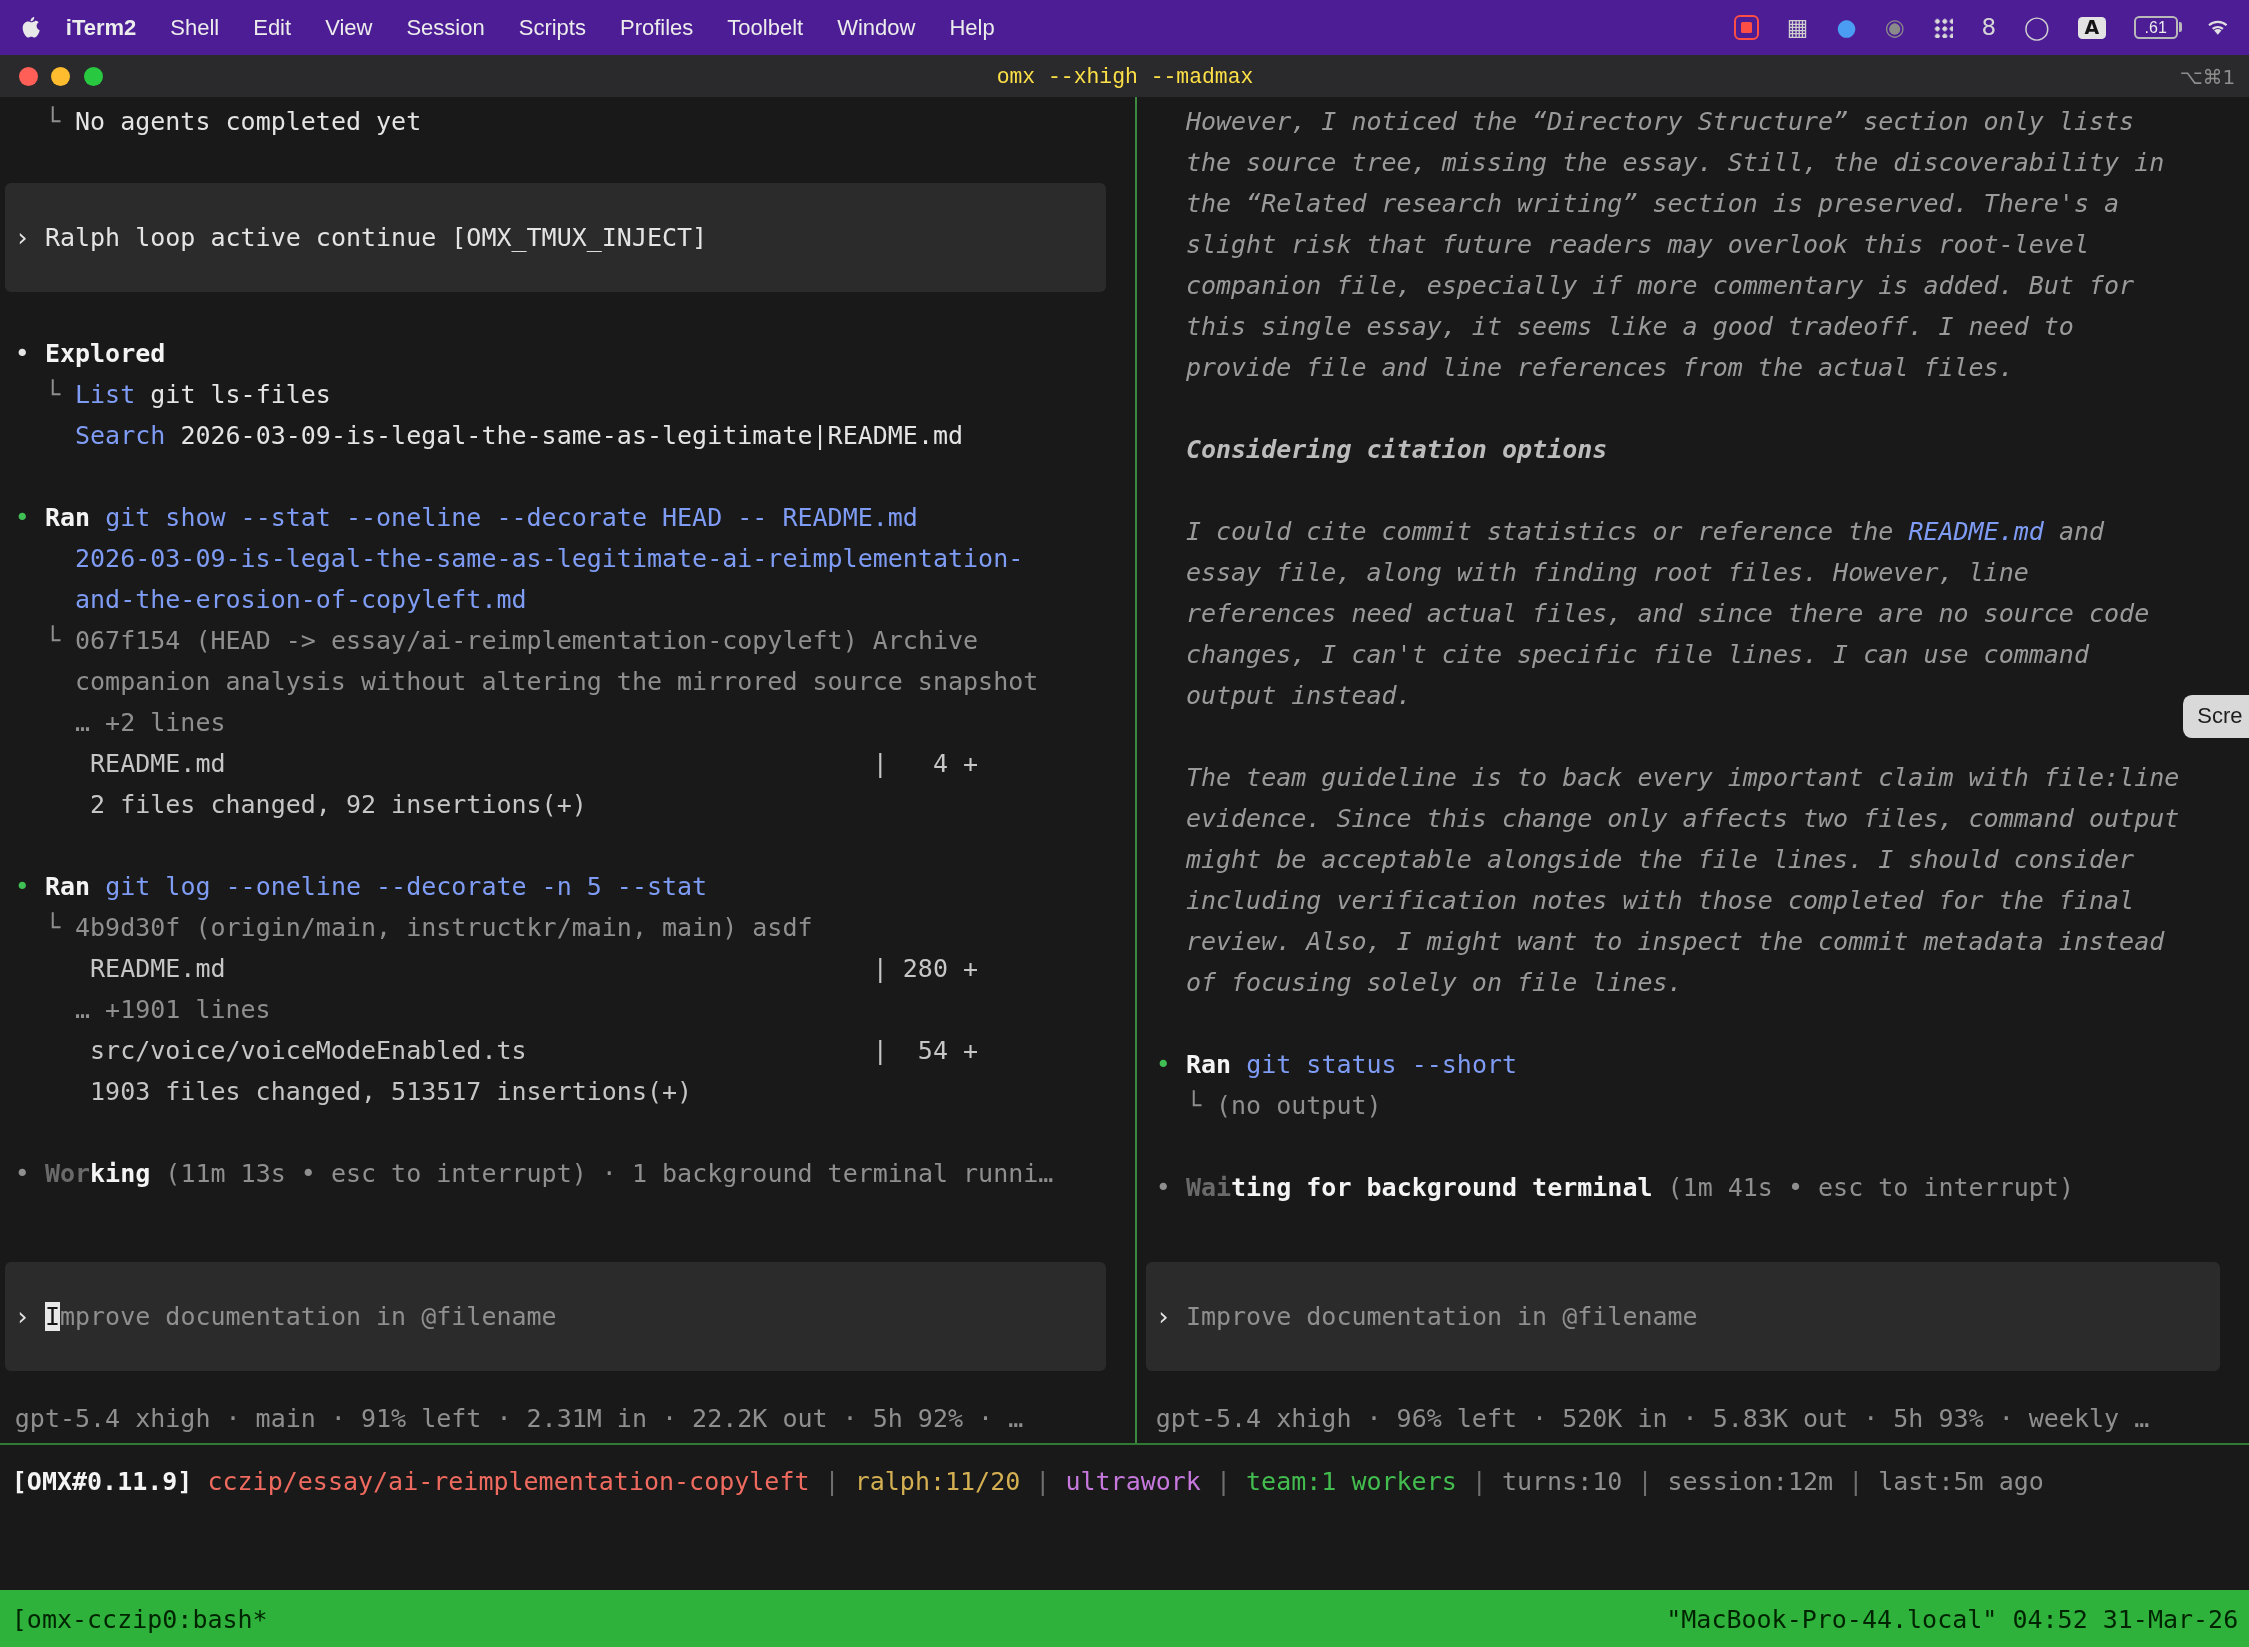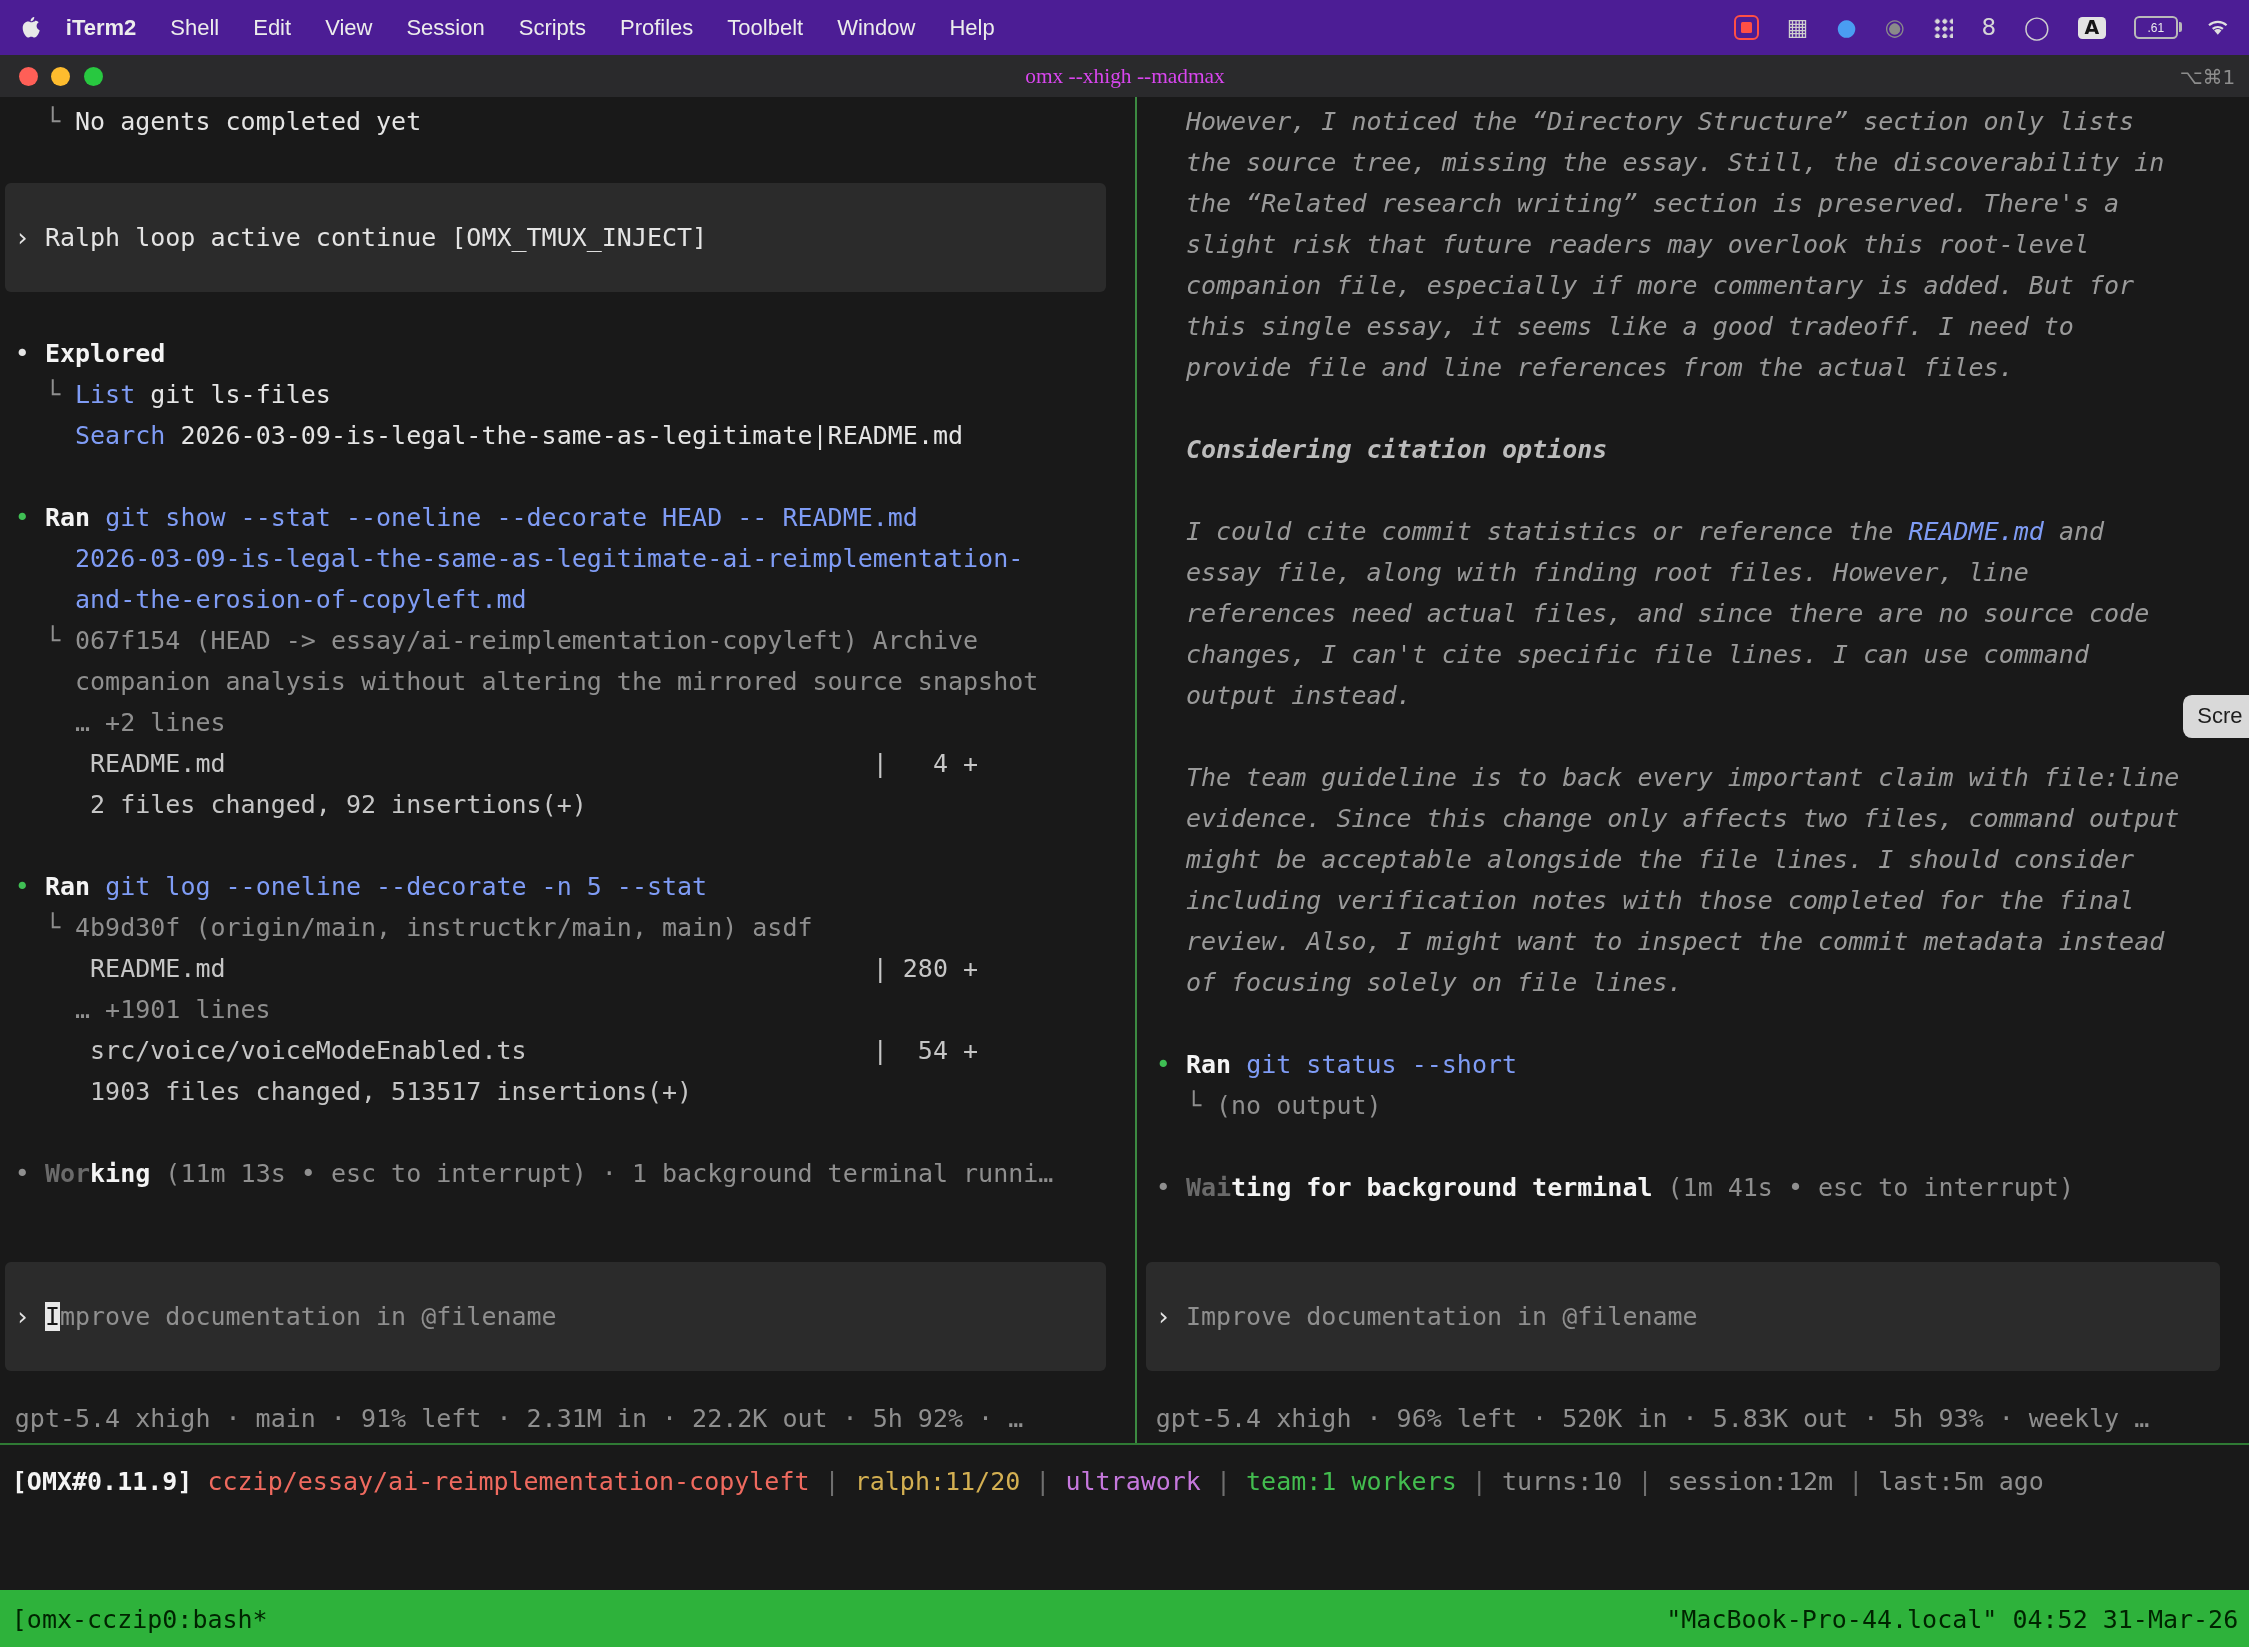--- a/index.html
+++ b/index.html
@@ -16,30 +16,30 @@
   .status-icons{display:flex;align-items:center;gap:28px;margin-left:auto;}
   .glyph{font-family:"DejaVu Sans",sans-serif;font-size:23px;color:#d0d0d0;line-height:1;}
   .glyph.boxed{background:#e3e3e3;color:#141414;border-radius:4.4px;padding:1.5px 6.6px;font-size:19px;font-weight:bold;}
   .rec{position:relative;display:inline-block;width:20.7px;height:20.7px;border:2.2px solid #ff4f45;border-radius:5.9px;}
   .rec-in{position:absolute;inset:5.2px;background:#ff4f45;border-radius:1.5px;}
   .dots{display:inline-block;width:20.7px;height:20.7px;
         background-image:radial-gradient(#d8d8d8 2.2px, transparent 2.7px);
         background-size:7.4px 7.4px;background-position:0.7px 0.7px;}
   .batt{position:relative;display:inline-flex;align-items:center;justify-content:center;
         width:40px;height:19px;border:2.2px solid #b9b9b9;border-radius:5.2px;}
-  .batt-label{font-size:12px;color:#ececec;font-family:"Liberation Sans",sans-serif;}
+  .batt-label{font-size:16px;color:#ececec;font-family:"Liberation Sans",sans-serif;}
   .batt-nub{position:absolute;right:-6.6px;top:4.4px;width:3.7px;height:9.6px;background:#b9b9b9;border-radius:0 2.2px 2.2px 0;}
   .wifi{display:inline-flex;align-items:center;}
   
   .titlebar{position:absolute;top:55px;left:0;right:0;height:43px;background:#2a2a2c;
             border-bottom:0.7px solid #000;display:flex;align-items:center;justify-content:center;}
   .tls{position:absolute;left:19px;top:11.8px;display:flex;gap:13.3px;}
   .tl{width:19px;height:19px;border-radius:50%;}
   .tl.close{background:#ff5f57;} .tl.min{background:#febc2e;} .tl.zoom{background:#28c840;}
-  .wtitle{font-family:Liberation Serif, serif;font-size:21.4px;color:#d946ef;}
+  .wtitle{font-family:Liberation Mono, monospace;font-size:21.4px;color:#fde047;}
   .wshort{position:absolute;right:14.8px;font-family:"DejaVu Sans",sans-serif;font-size:20px;color:#8d8d8d;}
   
   .terminal{position:absolute;top:97px;left:0;right:0;bottom:0;background:#191919;
             font-size:25px;line-height:41px;}
   .pane{position:absolute;top:0;height:1346px;display:flex;flex-direction:column;
         padding:4.4px 0 0 14.8px;overflow:hidden;}
   .pane.left{left:0;width:1106px;}
   .pane.right{left:1141px;right:0;padding-right:15px;}
   .vdiv{position:absolute;left:1135px;top:0;width:2.2px;height:1346px;background:#3c8a41;}
   .hdiv{position:absolute;top:1346px;left:0;right:0;height:2.2px;background:#2f7a34;}

